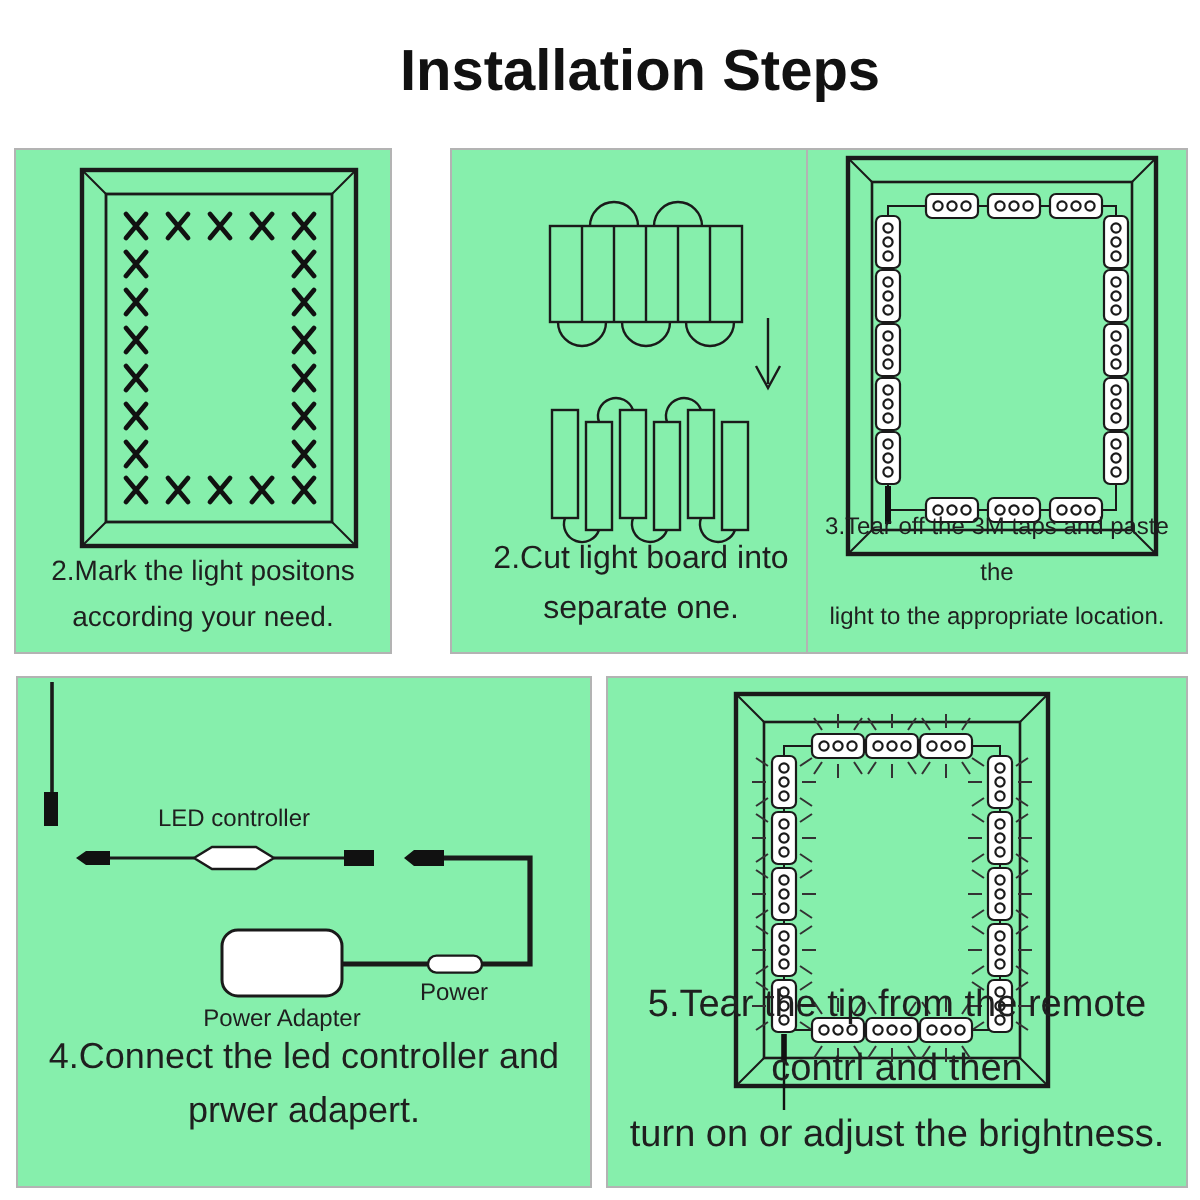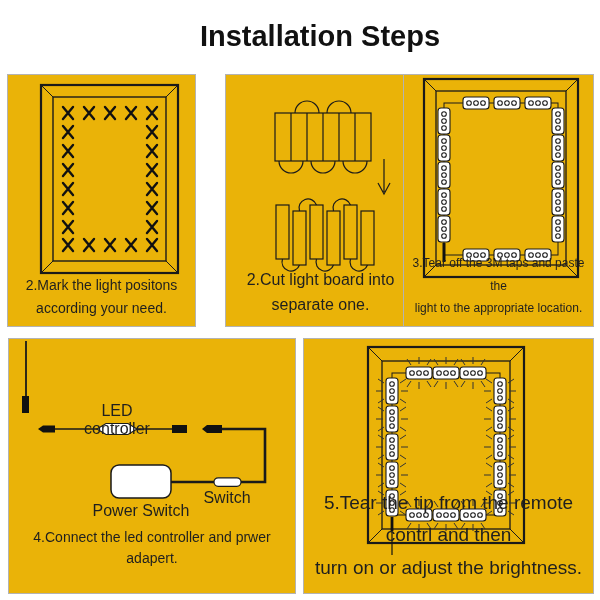--- a/index.html
+++ b/index.html
@@ -1,33 +1,33 @@
 <!DOCTYPE html>
 <html><head>
 <meta charset="utf-8">
 <style>
   html,body{margin:0;padding:0;background:#fff;}
   .page{position:relative;width:600px;height:600px;background:#fff;overflow:hidden;
         font-family:"Liberation Sans",sans-serif;color:#1a1a1a;}
   .title{position:absolute;top:20px;left:0;width:600px;text-align:center;
          font-size:29px;font-weight:700;letter-spacing:0px;color:#111;margin-left:20px;}
-  .panel{position:absolute;border:1px solid #b3b3b3;background:#eab308;box-sizing:border-box;}
+  .panel{position:absolute;border:1px solid #b3b3b3;background:#86efac;box-sizing:border-box;}
   #p1{left:7px;  top:74px;  width:189px; height:253px;}
   #p2{left:204px;top:74px;  width:191px; height:253px;margin-left:21px;}
   #p3{left:403px;top:74px;  width:191px; height:253px;}
   #p4{left:8px;  top:338px; width:288px; height:256px;}
   #p5{left:303px;top:338px; width:291px; height:256px;}
   .diagram{position:absolute;top:0;left:0;}
   .caption{position:absolute;left:0;right:0;text-align:center;white-space:pre-line;color:#1f1f1f;}
   #p1 .caption{bottom:6px; font-size:14px;  line-height:1.65;}
   #p2 .caption{bottom:8px; font-size:16px;  line-height:1.55;}
   #p3 .caption{bottom:7px; font-size:12px;  line-height:1.85;}
-  #p4 .caption{bottom:24px;font-size:14px;line-height:1.5;}
+  #p4 .caption{bottom:24px;font-size:18px;line-height:1.5;}
   #p5 .caption{bottom:9px; font-size:19px;line-height:1.7;}
-  .wlabel{position:absolute;font-size:16px;color:#1f1f1f;text-align:center;}
+  .wlabel{position:absolute;font-size:12px;color:#1f1f1f;text-align:center;}
   #lbl-controller{left:58px; top:63px; width:100px;}
   #lbl-switch{left:190px;top:150px;width:56px;}
   #lbl-adapter{left:82px; top:163px;width:100px;}
 </style>
 </head>
 <body>
 
 <div class="page">
 
   <div class="title">Installation Steps</div>
@@ -170,22 +170,22 @@
         <path d="M88,90 L97,84.5 H119 L128,90 L119,95.5 H97 Z" fill="#fff" stroke-width="1.2"></path>
         <rect x="163" y="86" width="15" height="8" fill="#111" stroke="none"></rect>
         <path d="M193,90 L198,86 H213 V94 H198 Z" fill="#111" stroke="none"></path>
         <path d="M213,90 H256 V143 H232" stroke-width="2.6"></path>
         <path d="M205,143 H162" stroke-width="2.6"></path>
         <rect x="205" y="138.8" width="27" height="8.5" rx="4.2" fill="#fff" stroke-width="1.2"></rect>
         <rect x="102" y="126" width="60" height="33" rx="8" fill="#fff" stroke-width="1.5"></rect>
       </g>
     </svg>
     <div class="wlabel" id="lbl-controller">LED controller</div>
-    <div class="wlabel" id="lbl-switch">Switch</div>
-    <div class="wlabel" id="lbl-adapter">Power Switch</div>
+    <div class="wlabel" id="lbl-switch">Power</div>
+    <div class="wlabel" id="lbl-adapter">Power Adapter</div>
     <div class="caption">4.Connect the led controller and prwer adapert.</div>
   </div>
 
   <div class="panel" id="p5">
     <svg class="diagram" width="291" height="220" viewBox="0 0 291 220">
       <g fill="none" stroke="#1a1a1a">
         <rect x="64" y="8" width="156" height="196" stroke-width="2.2"></rect>
         <rect x="78" y="22" width="128" height="168" stroke-width="1.3"></rect>
         <path d="M64,8 L78,22 M220,8 L206,22 M64,204 L78,190 M220,204 L206,190" stroke-width="1"></path>
       </g>

